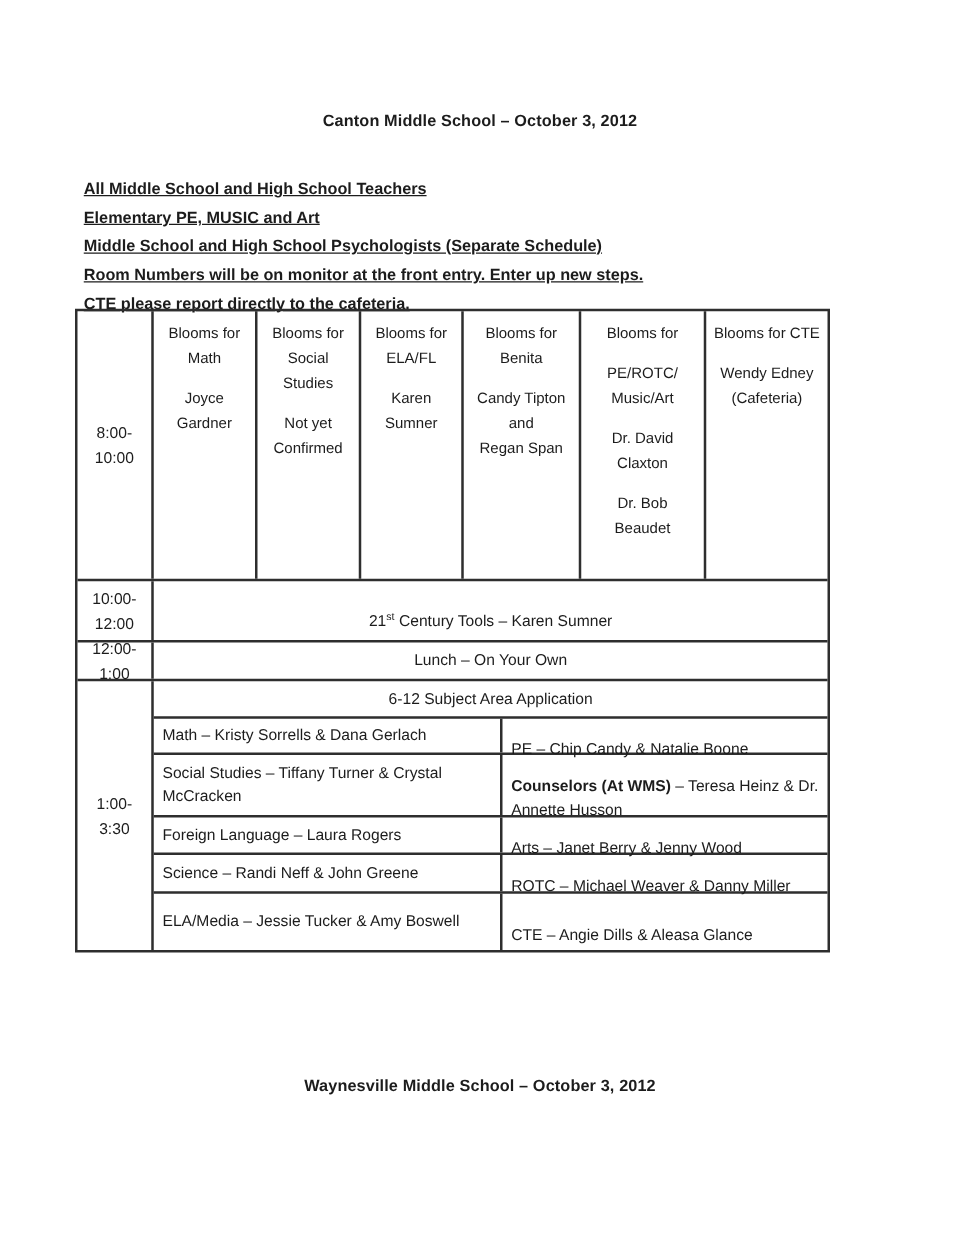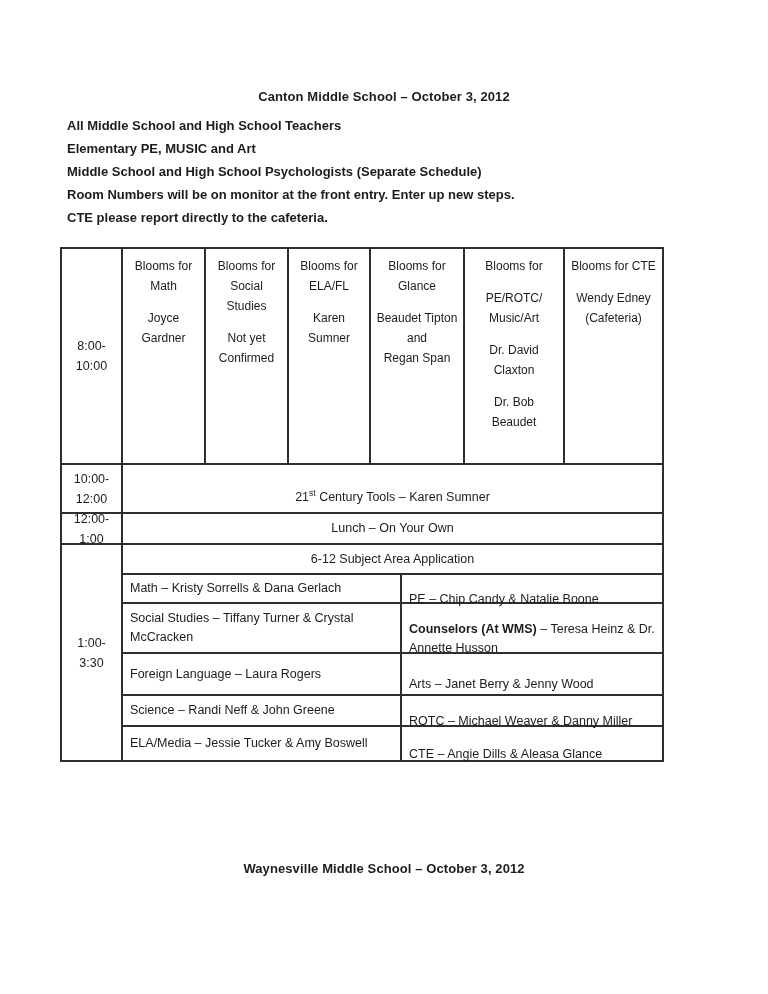--- a/index.html
+++ b/index.html
@@ -13,23 +13,24 @@
 
   .doc-title {
     position: absolute; left: 0; width: 100%;
     text-align: center; font-weight: bold; font-size: 13px;
     letter-spacing: 0.1px;
   }
   .doc-title.top { top: 89px; }
   .doc-title.bottom { top: 861px; }
 
   .intro {
-    position: absolute; top: 114px; left: 67px;
+    position: absolute; top: 139px; left: 67px;
     font-weight: bold; font-size: 13px; line-height: 23px;
     white-space: nowrap;
+    text-decoration: underline;
   }
 
   
   .schedule {
     position: absolute; top: 247px; left: 60px;
     width: 604px; height: 515px;
     border: 2px solid #2e2e2e;
     box-sizing: border-box;
     display: flex; flex-direction: column;
     font-size: 12.5px;
@@ -71,21 +72,21 @@
 
   .sect4-right { flex: 1 1 auto; display: flex; flex-direction: column; }
   .s4-header {
     flex: 0 0 30px; box-sizing: border-box;
     border-bottom: 2px solid #2e2e2e;
     display: flex; align-items: center; justify-content: center;
   }
   .s4-row { display: flex; border-bottom: 2px solid #2e2e2e; box-sizing: border-box; flex: 0 0 auto; }
   .s4-row.h29 { height: 29px; }
   .s4-row.h50 { height: 50px; }
-  .s4-row.h30 { height: 42px; }
+  .s4-row.h30 { height: 30px; }
   .s4-row.h31 { height: 31px; }
   .s4-row:last-child { border-bottom: none; flex: 1 1 auto; }
   .s4-left {
     flex: 0 0 279px; width: 279px;
     border-right: 2px solid #2e2e2e; box-sizing: border-box;
     display: flex; align-items: center;
     padding: 2px 7px; line-height: 19px;
   }
   .s4-rightcell {
     flex: 1 1 auto;
@@ -134,23 +135,23 @@
         </div>
       <div class="col col-ela">
           <div class="tline">Blooms for</div>
           <div class="tline">ELA/FL</div>
           <div class="line-gap"></div>
           <div class="tline">Karen</div>
           <div class="tline">Sumner</div>
         </div>
       <div class="col col-sci">
           <div class="tline">Blooms for</div>
-          <div class="tline">Glance</div>
-          <div class="line-gap"></div>
-          <div class="tline">Beaudet Tipton</div>
+          <div class="tline">Benita</div>
+          <div class="line-gap"></div>
+          <div class="tline">Candy Tipton</div>
           <div class="tline">and</div>
           <div class="tline">Regan Span</div>
         </div>
       <div class="col col-pe">
           <div class="tline">Blooms for</div>
           <div class="line-gap"></div>
           <div class="tline">PE/ROTC/</div>
           <div class="tline">Music/Art</div>
           <div class="line-gap"></div>
           <div class="tline">Dr. David</div>

